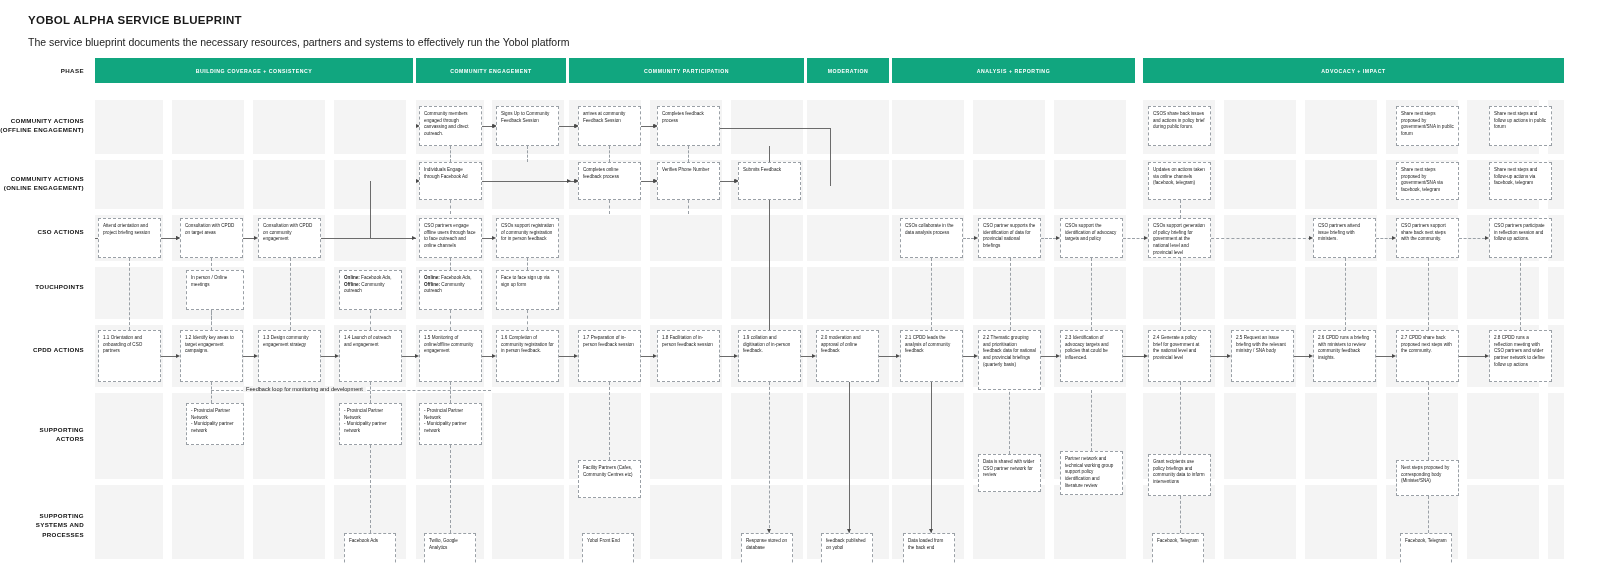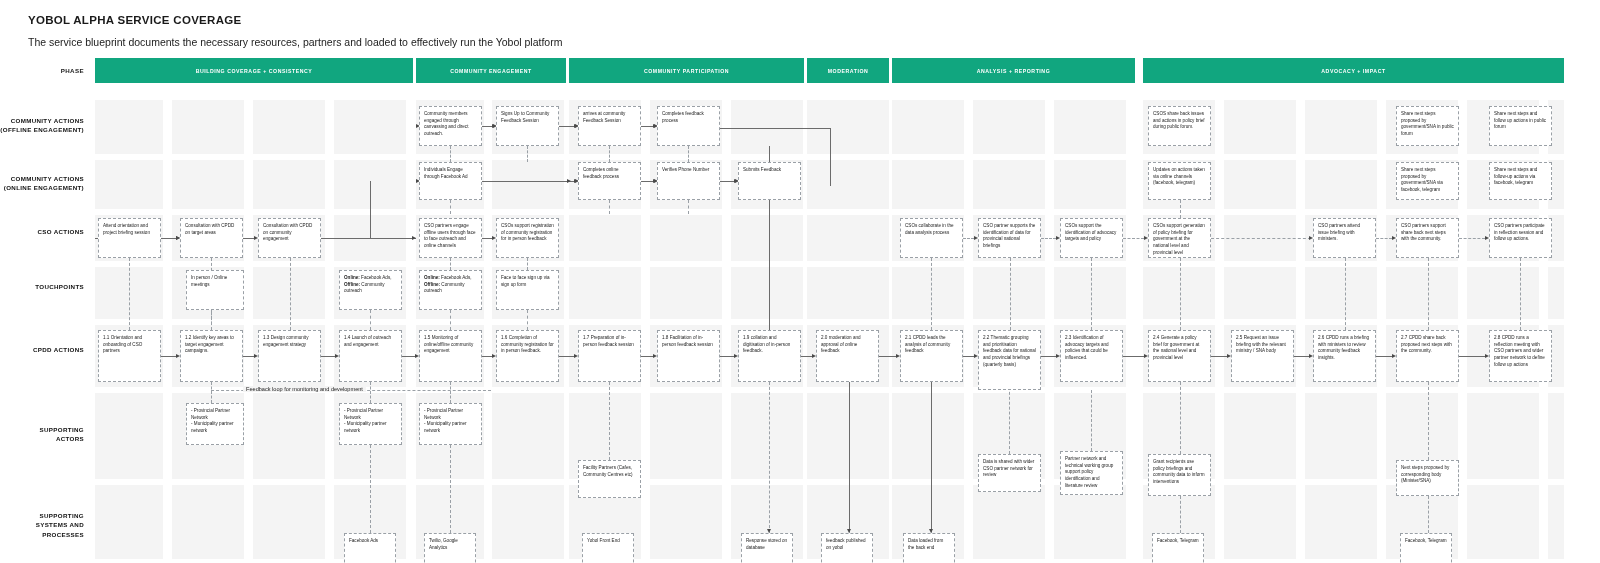--- a/index.html
+++ b/index.html
@@ -77,22 +77,22 @@
   }
   #feedback-loop-label {
     position:absolute;
     font-size:5.6px; color:#222; background:#f4f4f4; padding:0 3px;
     white-space:nowrap;
   }
 </style>
 </head>
 <body>
 
-<div id="title">YOBOL ALPHA SERVICE COVERAGE</div>
-<div id="subtitle">The service blueprint documents the necessary resources, partners and loaded to effectively run the Yobol platform</div>
+<div id="title">YOBOL ALPHA SERVICE BLUEPRINT</div>
+<div id="subtitle">The service blueprint documents the necessary resources, partners and systems to effectively run the Yobol platform</div>
 
 <div id="board">
   <div class="phaselabel">PHASE</div>
   <div id="lanes">
       <div class="lane" style="left: 95px; width: 68px; top: 42px; height: 54px; background: rgb(244, 244, 244);"></div>
       <div class="lane" style="left: 172px; width: 72px; top: 42px; height: 54px; background: rgb(244, 244, 244);"></div>
       <div class="lane" style="left: 253px; width: 72px; top: 42px; height: 54px; background: rgb(244, 244, 244);"></div>
       <div class="lane" style="left: 334px; width: 72px; top: 42px; height: 54px; background: rgb(244, 244, 244);"></div>
       <div class="lane" style="left: 416px; width: 68px; top: 42px; height: 54px; background: rgb(244, 244, 244);"></div>
       <div class="lane" style="left: 492px; width: 72px; top: 42px; height: 54px; background: rgb(244, 244, 244);"></div>

